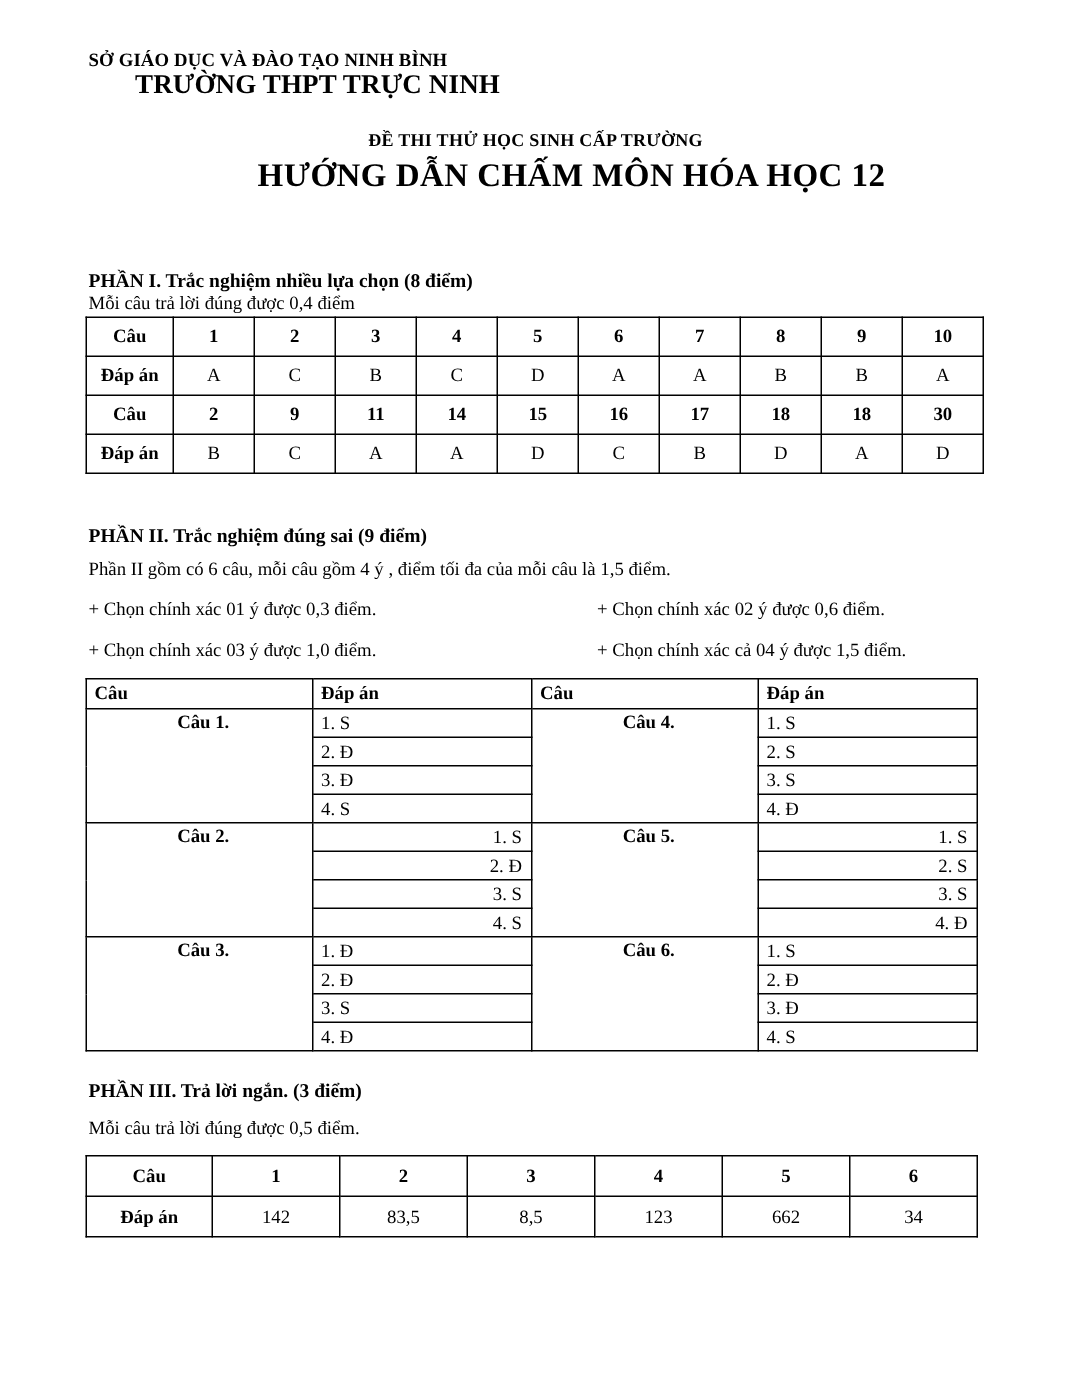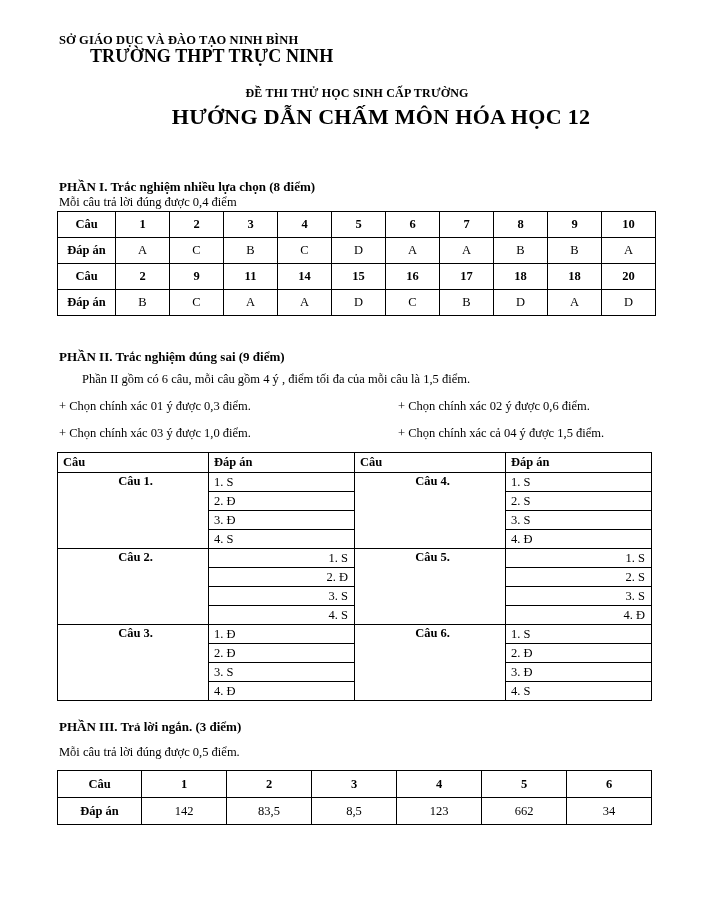--- a/index.html
+++ b/index.html
@@ -234,40 +234,40 @@
           <td class="rowlabel">Câu</td>
           <td class="qnum">2</td>
           <td class="qnum">9</td>
           <td class="qnum">11</td>
           <td class="qnum">14</td>
           <td class="qnum">15</td>
           <td class="qnum">16</td>
           <td class="qnum">17</td>
           <td class="qnum">18</td>
           <td class="qnum">18</td>
-          <td class="qnum">20</td>
+          <td class="qnum">30</td>
         </tr>
         <tr>
           <td class="rowlabel">Đáp án</td>
           <td class="ansval">B</td>
           <td class="ansval">C</td>
           <td class="ansval">A</td>
           <td class="ansval">A</td>
           <td class="ansval">D</td>
           <td class="ansval">C</td>
           <td class="ansval">B</td>
           <td class="ansval">D</td>
           <td class="ansval">A</td>
           <td class="ansval">D</td>
         </tr>
       </tbody>
   </table>
 
   <div class="section-heading" style="top:348px;">PHẦN II. Trắc nghiệm đúng sai (9 điểm)</div>
-  <div class="section-note" style="top:371px;margin-left:23px;">Phần II gồm có 6 câu, mỗi câu gồm 4 ý , điểm tối đa của mỗi câu là 1,5 điểm.</div>
+  <div class="section-note" style="top:371px;">Phần II gồm có 6 câu, mỗi câu gồm 4 ý , điểm tối đa của mỗi câu là 1,5 điểm.</div>
 
   <div class="note-col" style="top:398px; left:59px;">+ Chọn chính xác 01 ý được 0,3 điểm.</div>
   <div class="note-col" style="top:398px; left:398px;">+ Chọn chính xác 02 ý được 0,6 điểm.</div>
   <div class="note-col" style="top:425px; left:59px;">+ Chọn chính xác 03 ý được 1,0 điểm.</div>
   <div class="note-col" style="top:425px; left:398px;">+ Chọn chính xác cả 04 ý được 1,5 điểm.</div>
 
   <table class="grid" id="part2-table">
     <colgroup>
       <col style="width:151px">
       <col style="width:146px">

